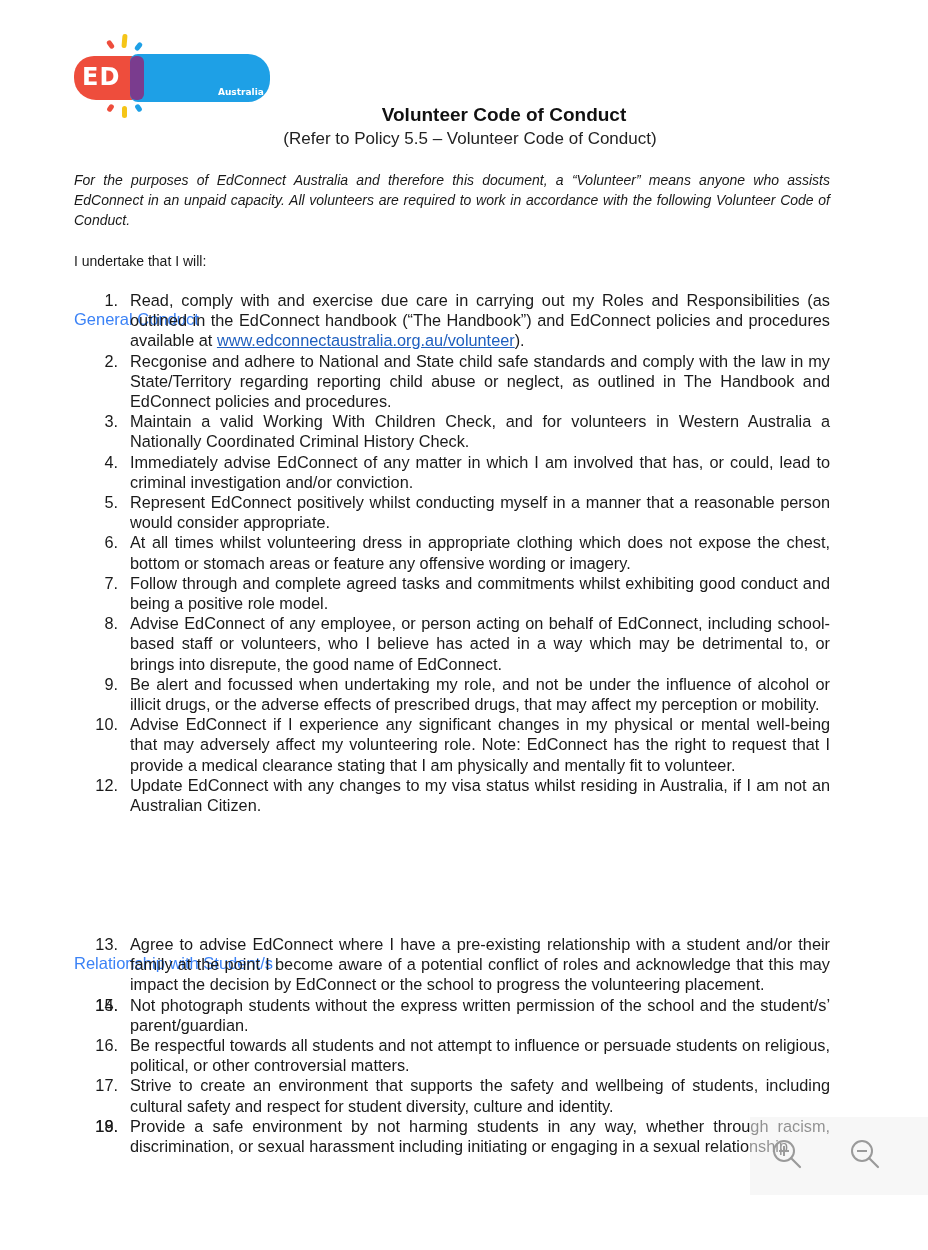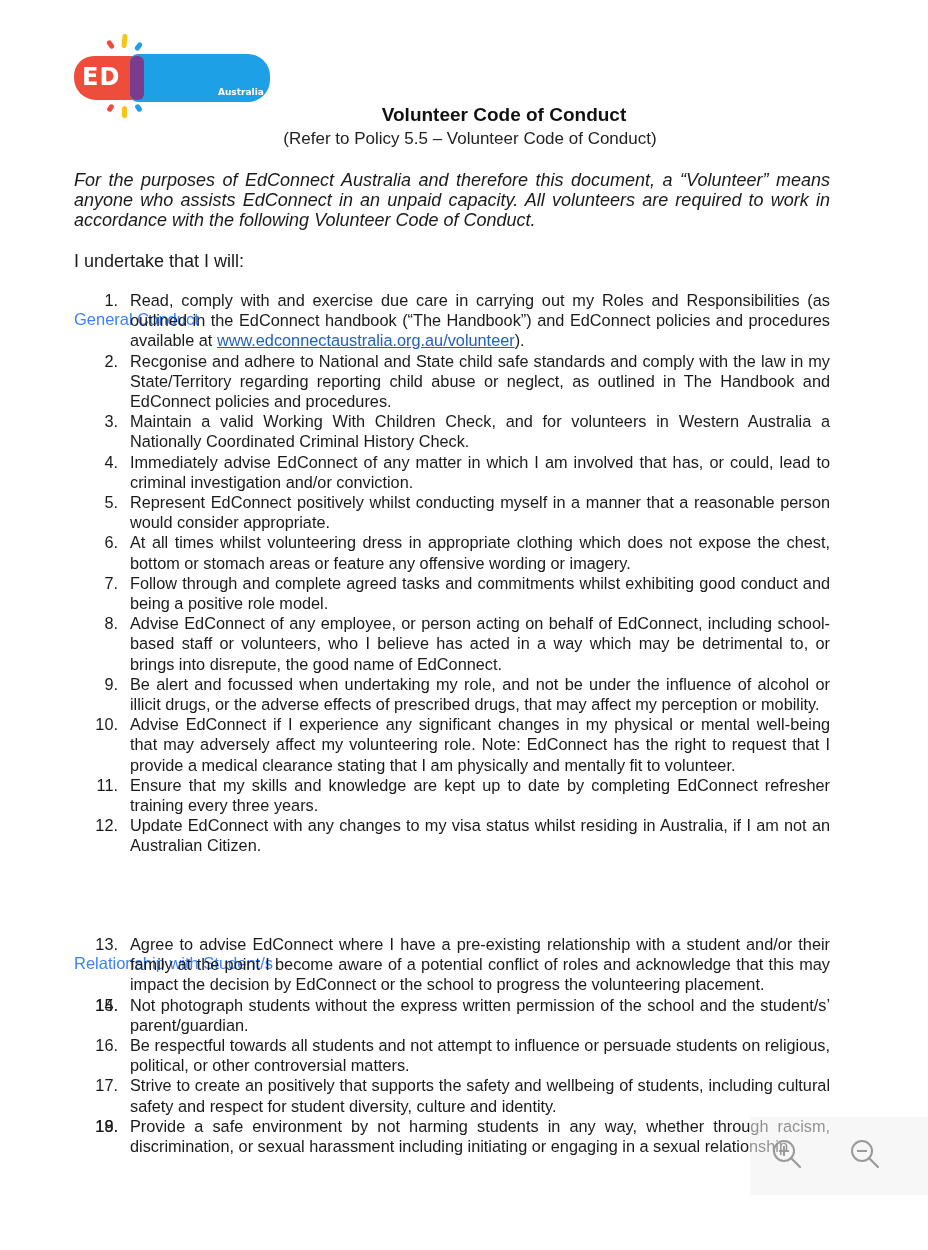--- a/index.html
+++ b/index.html
@@ -43,21 +43,21 @@
   .title {
     position: absolute; left: 12px; width: 904px; top: 104px; text-align: center;
     font-weight: bold; font-size: 19px; color: #111; margin-left: 40px;
   }
   .subtitle {
     position: absolute; left: 0; width: 904px; top: 129px; text-align: center;
     font-size: 17px; color: #222; padding-left: 18px;
   }
 
   .body-text {
-    position: absolute; left: 74px; width: 756px; font-size: 18px; line-height: 20.2px;
+    position: absolute; left: 74px; width: 756px; font-size: 14px; line-height: 20.2px;
     text-align: justify; color: #1a1a1a;
   }
   .intro { top: 170px; font-style: italic; }
   .undertake { top: 251px; }
   .heading {
     position: absolute; left: 74px; font-weight: normal; font-size: 16.5px; color: #3b82f6; margin-top: 40px;
   }
   .h-general { top: 270px; }
   .h-relationship { top: 914px; }
 
@@ -121,32 +121,31 @@
     </li>
     <li><span class="num">2.</span><span>Recgonise and adhere to National and State child safe standards and comply with the law in my State/Territory regarding reporting child abuse or neglect, as outlined in The Handbook and EdConnect policies and procedures.</span></li>
     <li><span class="num">3.</span><span>Maintain a valid Working With Children Check, and for volunteers in Western Australia a Nationally Coordinated Criminal History Check.</span></li>
     <li><span class="num">4.</span><span>Immediately advise EdConnect of any matter in which I am involved that has, or could, lead to criminal investigation and/or conviction.</span></li>
     <li><span class="num">5.</span><span>Represent EdConnect positively whilst conducting myself in a manner that a reasonable person would consider appropriate.</span></li>
     <li><span class="num">6.</span><span>At all times whilst volunteering dress in appropriate clothing which does not expose the chest, bottom or stomach areas or feature any offensive wording or imagery.</span></li>
     <li><span class="num">7.</span><span>Follow through and complete agreed tasks and commitments whilst exhibiting good conduct and being a positive role model.</span></li>
     <li><span class="num">8.</span><span>Advise EdConnect of any employee, or person acting on behalf of EdConnect, including school-based staff or volunteers, who I believe has acted in a way which may be detrimental to, or brings into disrepute, the good name of EdConnect.</span></li>
     <li><span class="num">9.</span><span>Be alert and focussed when undertaking my role, and not be under the influence of alcohol or illicit drugs, or the adverse effects of prescribed drugs, that may affect my perception or mobility.</span></li>
     <li class="two-digit"><span class="num">10.</span><span>Advise EdConnect if I experience any significant changes in my physical or mental well-being that may adversely affect my volunteering role. </span><span class="note">Note: EdConnect has the right to request that I provide a medical clearance stating that I am physically and mentally fit to volunteer.</span></li>
-    <li class="two-digit"><span class="num">11.</span><span>Ensure that my skills and knowledge are kept up to date by completing EdConnect refresher training every three years.</span></li>
     <li class="two-digit"><span class="num">12.</span><span>Update EdConnect with any changes to my visa status whilst residing in Australia, if I am not an Australian Citizen.</span></li>
   </ol>
 
   <div class="heading h-relationship">Relationship with Student/s</div>
 
   <ol class="items list-relationship">
     <li class="two-digit"><span class="num">13.</span><span>Agree to advise EdConnect where I have a pre-existing relationship with a student and/or their family at the point I become aware of a potential conflict of roles and acknowledge that this may impact the decision by EdConnect or the school to progress the volunteering placement.</span></li>
     <li class="two-digit"><span class="num">14.</span></li>
     <li class="two-digit"><span class="num">15.</span><span>Not photograph students without the express written permission of the school and the student/s’ parent/guardian.</span></li>
     <li class="two-digit"><span class="num">16.</span><span>Be respectful towards all students and not attempt to influence or persuade students on religious, political, or other controversial matters.</span></li>
-    <li class="two-digit"><span class="num">17.</span><span>Strive to create an positively that supports the safety and wellbeing of students, including cultural safety and respect for student diversity, culture and identity.</span></li>
+    <li class="two-digit"><span class="num">17.</span><span>Strive to create an environment that supports the safety and wellbeing of students, including cultural safety and respect for student diversity, culture and identity.</span></li>
     <li class="two-digit"><span class="num">18.</span></li>
     <li class="two-digit"><span class="num">19.</span><span>Provide a safe environment by not harming students in any way, whether through racism, discrimination, or sexual harassment including initiating or engaging in a sexual relationship</span></li>
   </ol>
 
   <div class="zoom-panel">
     <div class="zoom-btn zoom-in">
       <svg width="34" height="34" viewBox="0 0 34 34">
         <circle cx="14" cy="14" r="10" fill="none" stroke="#9a9a9a" stroke-width="2"></circle>
         <line x1="21" y1="21" x2="30" y2="30" stroke="#9a9a9a" stroke-width="2.2" stroke-linecap="round"></line>
         <line x1="9" y1="14" x2="19" y2="14" stroke="#9a9a9a" stroke-width="2"></line>

